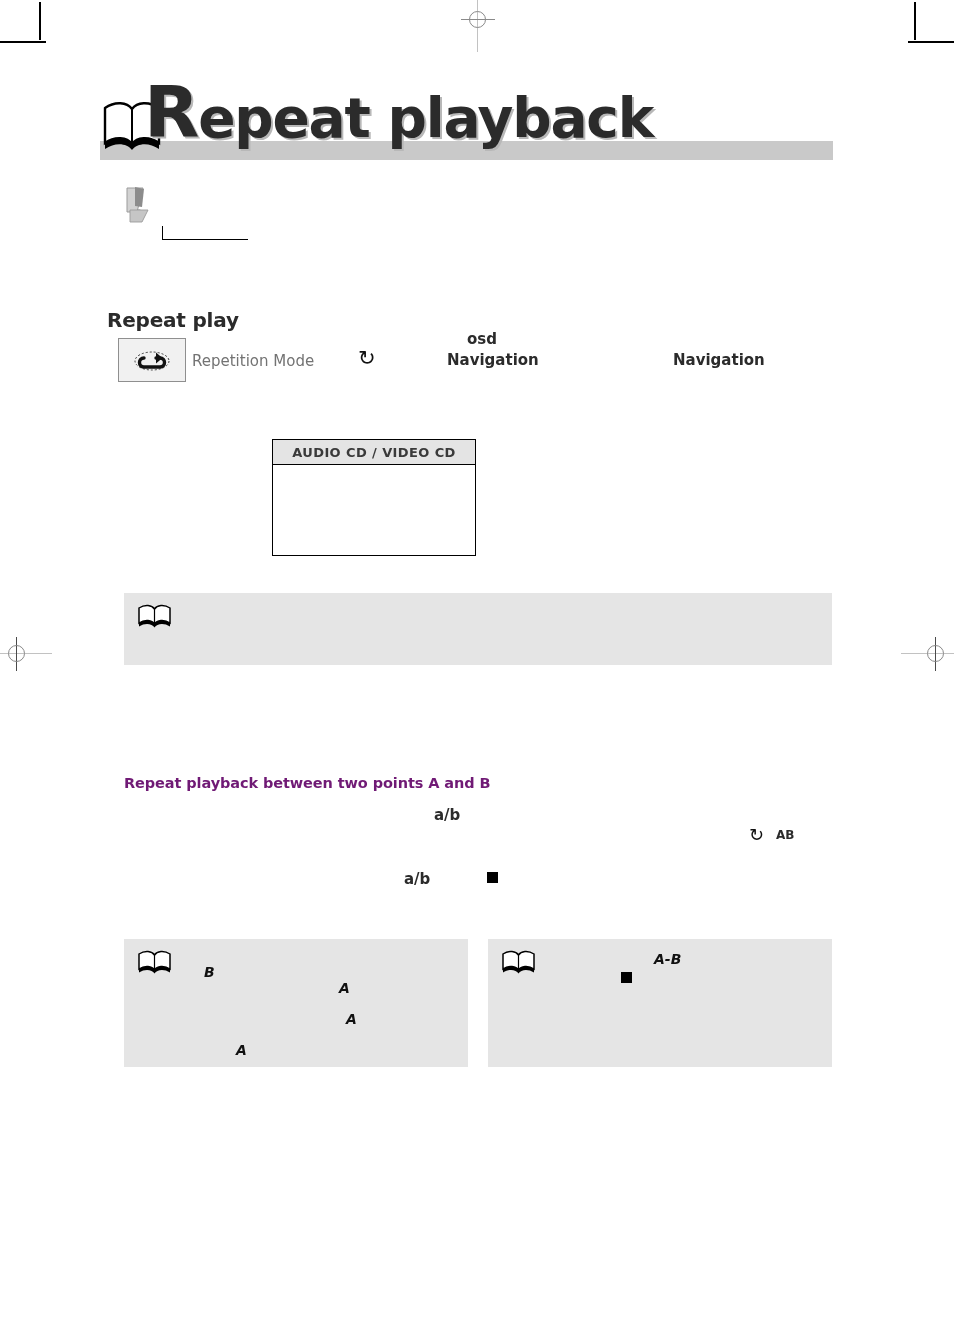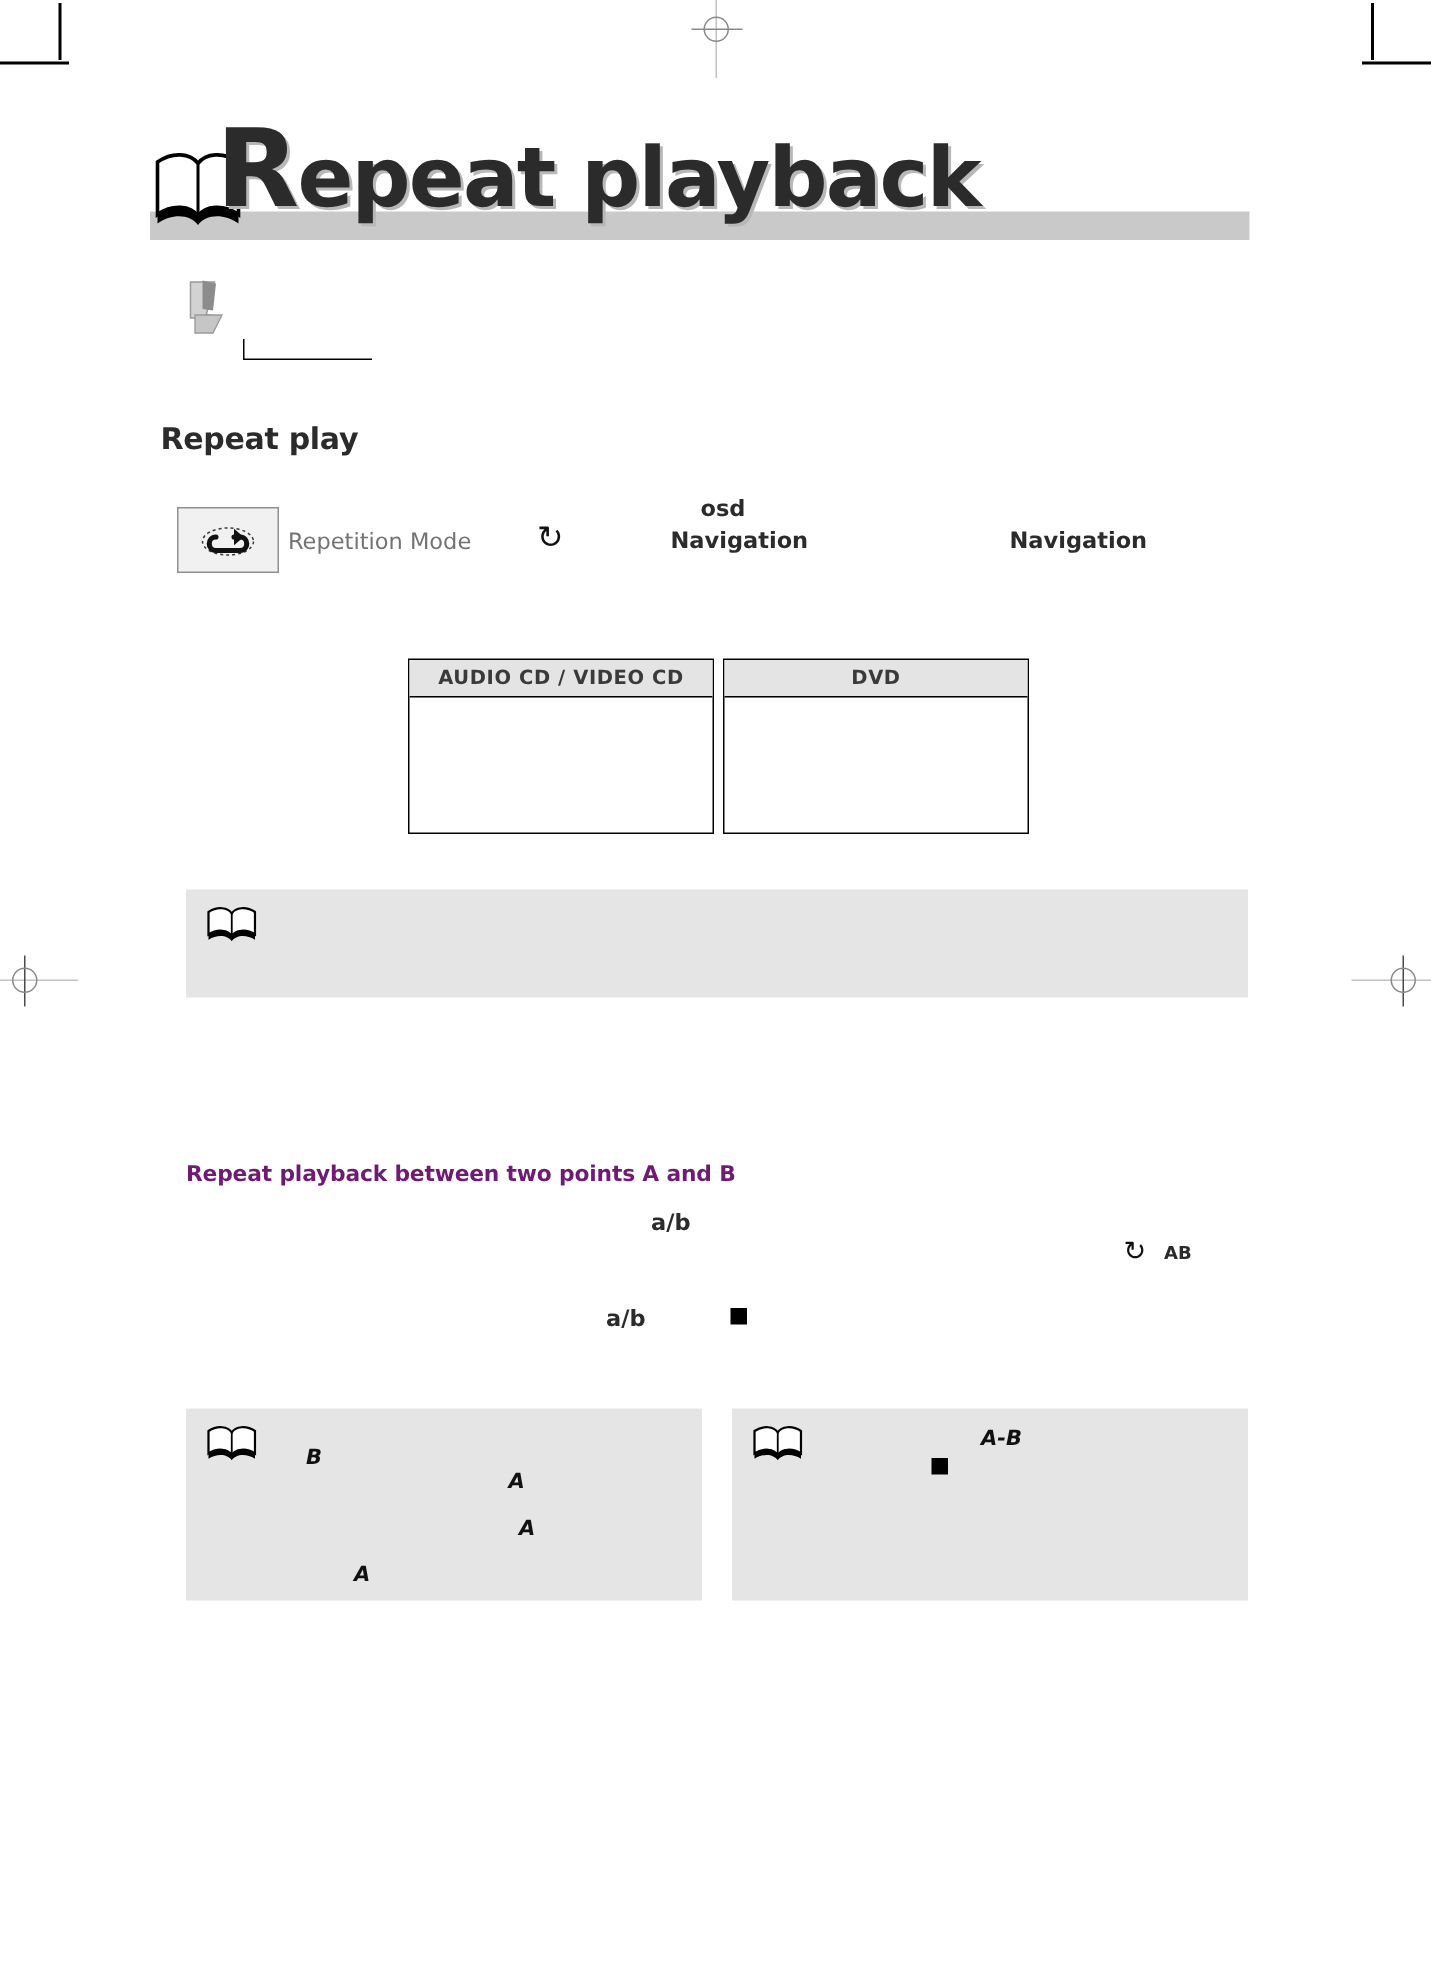--- a/index.html
+++ b/index.html
@@ -301,21 +301,21 @@
     <svg class="warn-icon" viewBox="0 0 34 38">
       <path d="M3 2 L19 2 L13 26 L3 26 Z" fill="#d2d2d2" stroke="#9b9b9b" stroke-width="1"></path>
       <path d="M11 1 L20 3 L18 21 L11 20 Z" fill="#8c8c8c"></path>
       <circle cx="15" cy="29" r="5.5" fill="#6f6f6f"></circle>
       <path d="M6 24 L24 24 L18 36 L6 36 Z" fill="#c6c6c6" stroke="#9b9b9b" stroke-width="0.9"></path>
     </svg>
     <div class="warn-rule-v"></div>
     <div class="warn-rule-h"></div>
   </div>
 
-  <div class="h2" style="left:107px; top:280px;">Repeat play</div>
+  <div class="h2" style="left:107px; top:308px;">Repeat play</div>
 
   <div class="mode-chip">
     <svg width="42" height="28" viewBox="0 0 42 28">
       <ellipse cx="21" cy="15" rx="17" ry="9" fill="none" stroke="#3a3a3a" stroke-width="1" stroke-dasharray="2 2"></ellipse>
       <path d="M13 12 C7 12, 7 21, 13 21 L29 21 C35 21, 35 12, 29 12 L25 12" fill="none" stroke="#111111" stroke-width="3.4" stroke-linecap="round"></path>
       <path d="M25 6.5 L25 17.5 L31.5 12 Z" fill="#111111"></path>
     </svg>
   </div>
 
   <div class="inline-label plain" style="left:192px; top:352px;">Repetition Mode</div>
@@ -324,24 +324,20 @@
 
   <div class="inline-label" style="left:467px; top:330px;">osd</div>
   <div class="inline-label" style="left:447px; top:351px;">Navigation</div>
   <div class="inline-label" style="left:673px; top:351px;">Navigation</div>
 
   <div class="cmp-table">
     <div class="cmp-col left">
       <div class="cmp-head">AUDIO CD / VIDEO CD</div>
       <div class="cmp-body"></div>
     </div>
-    <div class="cmp-col right">
-      <div class="cmp-head">DVD</div>
-      <div class="cmp-body"></div>
-    </div>
   </div>
 
   <div class="note" style="left:124px; top:593px; width:708px; height:72px;">
     <svg class="book-sm" viewBox="0 0 33 26">
       <path d="M1 5 C7 1, 14 2, 16.5 6 C19 2, 26 1, 32 5 L32 20 C26 16, 19 17, 16.5 21 C14 17, 7 16, 1 20 Z" fill="#ffffff" stroke="#000000" stroke-width="1.5"></path>
       <path d="M16.5 6 L16.5 21" stroke="#000000" stroke-width="1.2"></path>
       <path d="M1 20 C7 16, 14 17, 16.5 21 C19 17, 26 16, 32 20 L32 23.5 C26 19.5, 19 20.5, 16.5 24.5 C14 20.5, 7 19.5, 1 23.5 Z" fill="#000000"></path>
     </svg>
     <div class="note-token" style="left:64px; top:16px; font-style:normal; font-weight:normal;"></div>
   </div>

